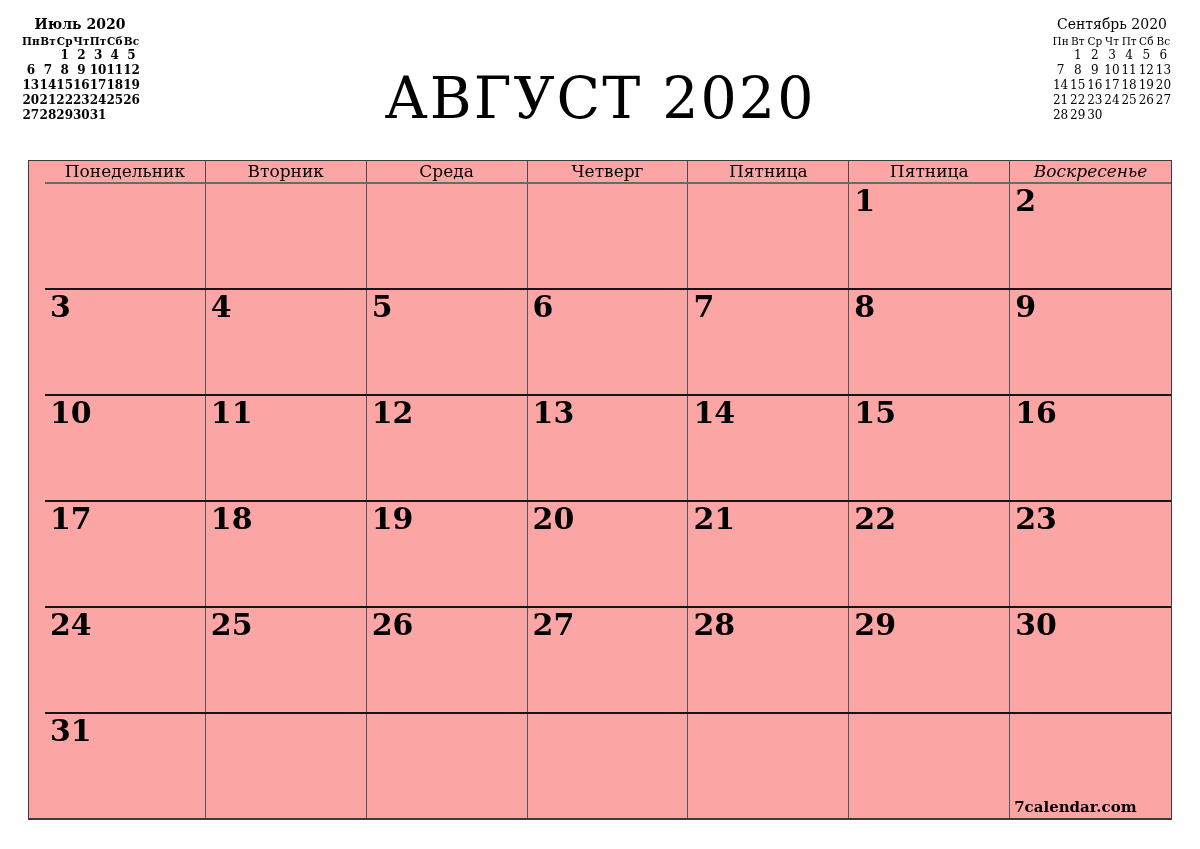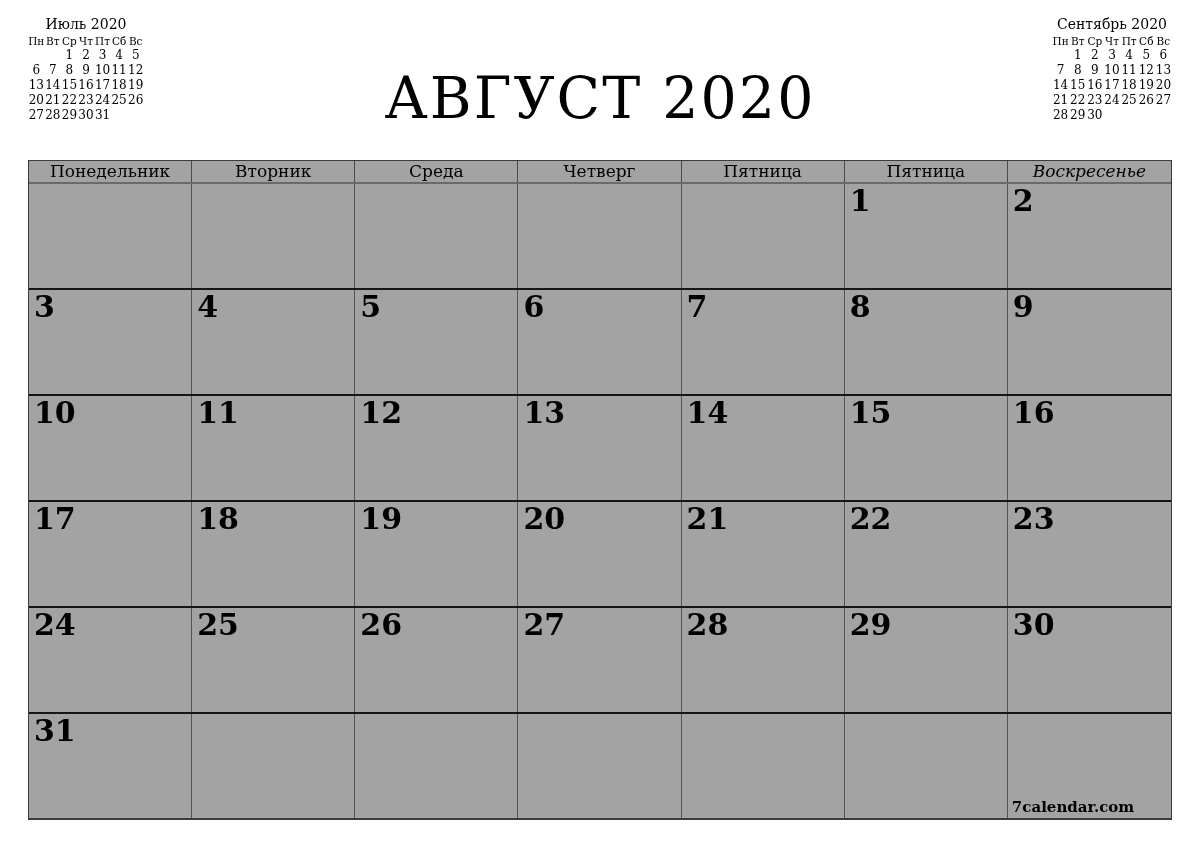--- a/index.html
+++ b/index.html
@@ -3,36 +3,36 @@
 <meta charset="utf-8">
 <style>
   html,body{margin:0;padding:0;}
   body{
     width:1200px;height:849px;background:#ffffff;color:#000;
     font-family:"DejaVu Serif","Liberation Serif",serif;
     position:relative;overflow:hidden;
   }
   
   .mini{position:absolute;top:16px;width:116px;text-align:center;}
-  .mini.left{left:28px;}
+  .mini.left{left:22px;font-weight:bold;}
   .mini.right{left:1052px;width:120px;}
   .mini-title{font-size:14px;line-height:17px;margin-bottom:2px;white-space:nowrap;}
   .mini-grid{display:grid;grid-template-columns:repeat(7,1fr);}
   .mini-grid span{font-size:12px;line-height:15px;text-align:center;white-space:nowrap;}
   .mini-grid span.dh{font-size:10.5px;line-height:13px;}
   
   .page-title{
     position:absolute;top:72px;left:0;width:100%;text-align:center;
     font-size:57px;line-height:52px;letter-spacing:2px;font-weight:normal;
   }
   
   .cal{
     position:absolute;left:28px;top:160px;width:1144px;height:660px;
     box-sizing:border-box;border:1px solid #3c3c3c;border-bottom-width:2px;
-    display:flex;flex-direction:column;background:#a3a3a3;
+    display:flex;flex-direction:column;background:#fca5a5;padding-left:16px;
   }
   .cal-head{
     display:grid;grid-template-columns:repeat(7,1fr);
     height:23px;box-sizing:border-box;border-bottom:2px solid #6a6a6a;
   }
   .cal-head .hc{
     border-right:1px solid #4a4a4a;display:flex;align-items:center;justify-content:center;
     font-size:17px;line-height:1;box-sizing:border-box;
   }
   .cal-head .hc:last-child{border-right:none;font-style:italic;}

